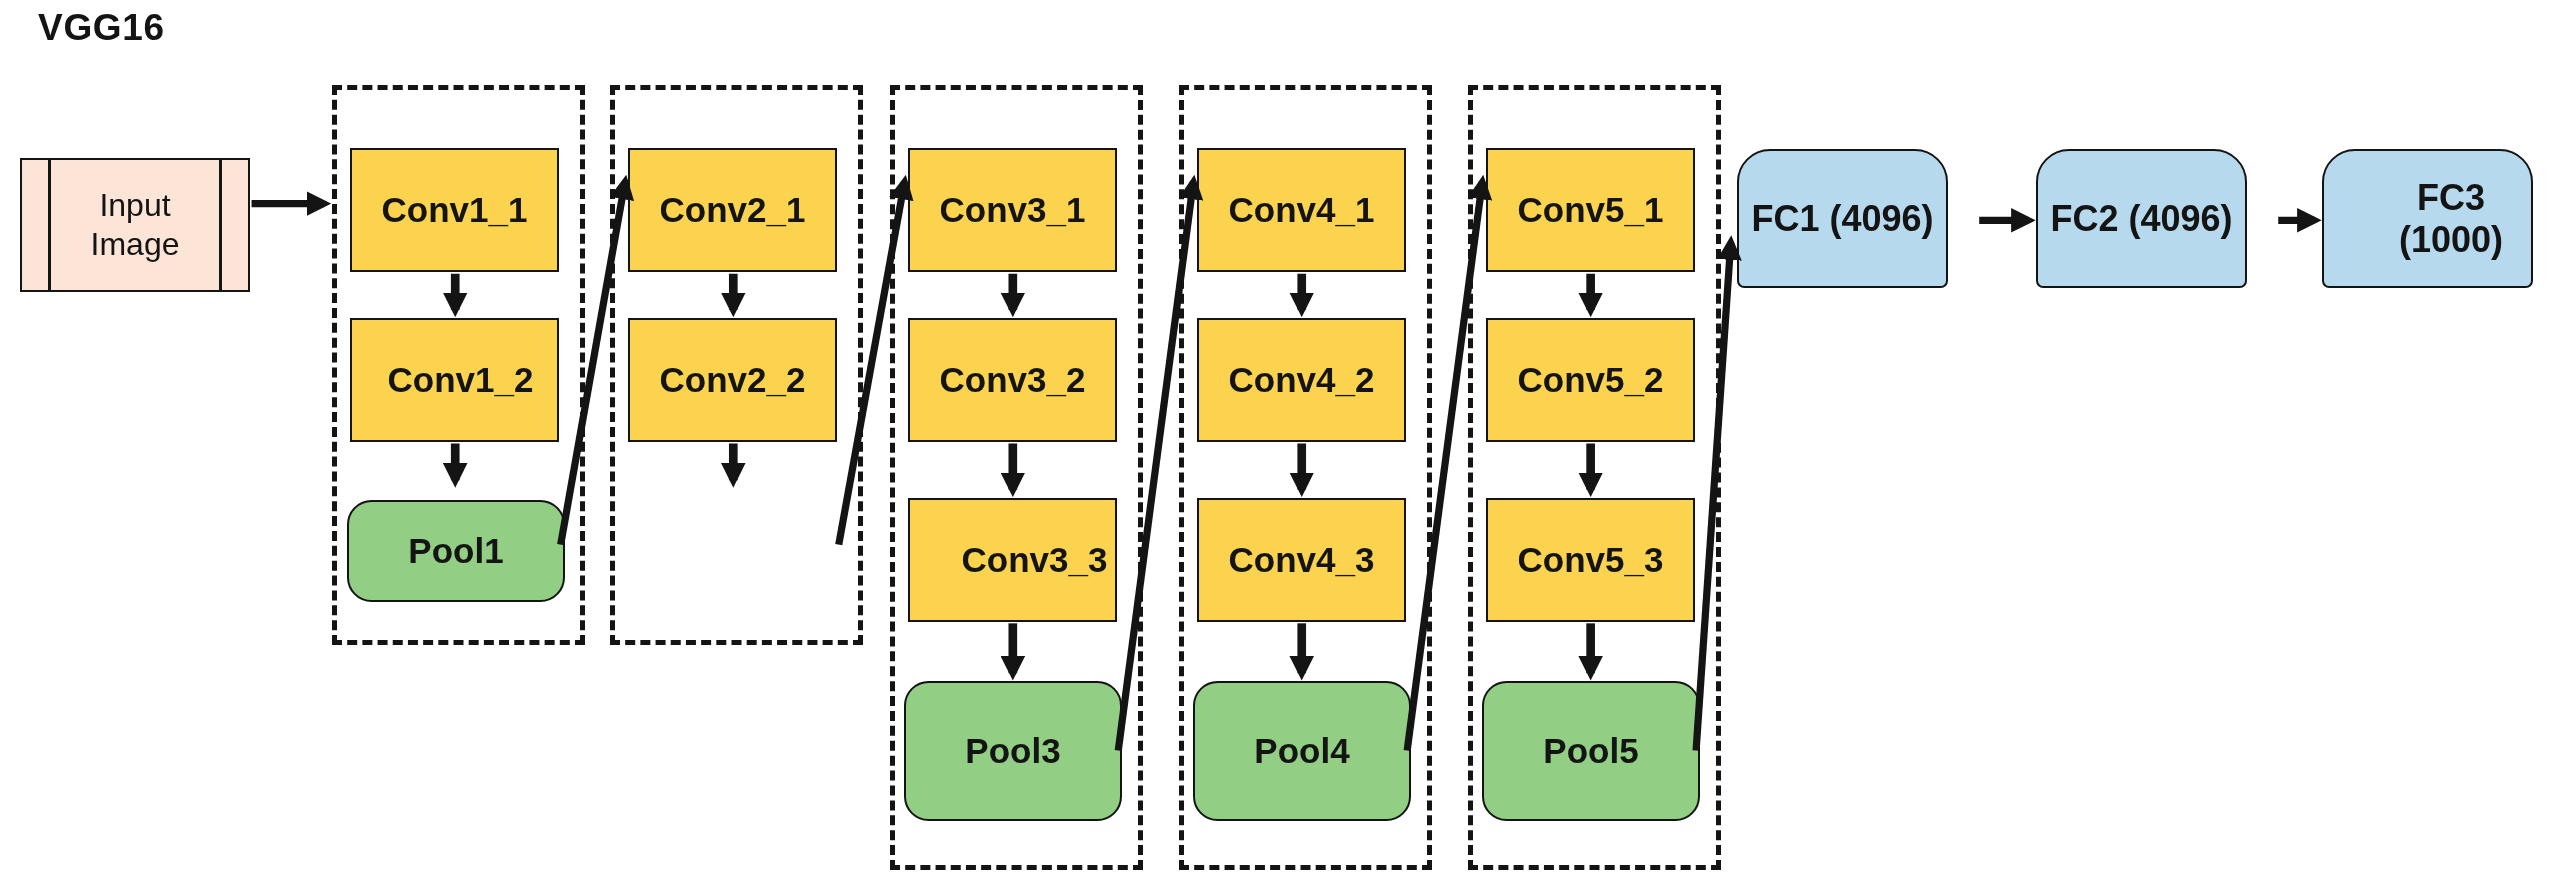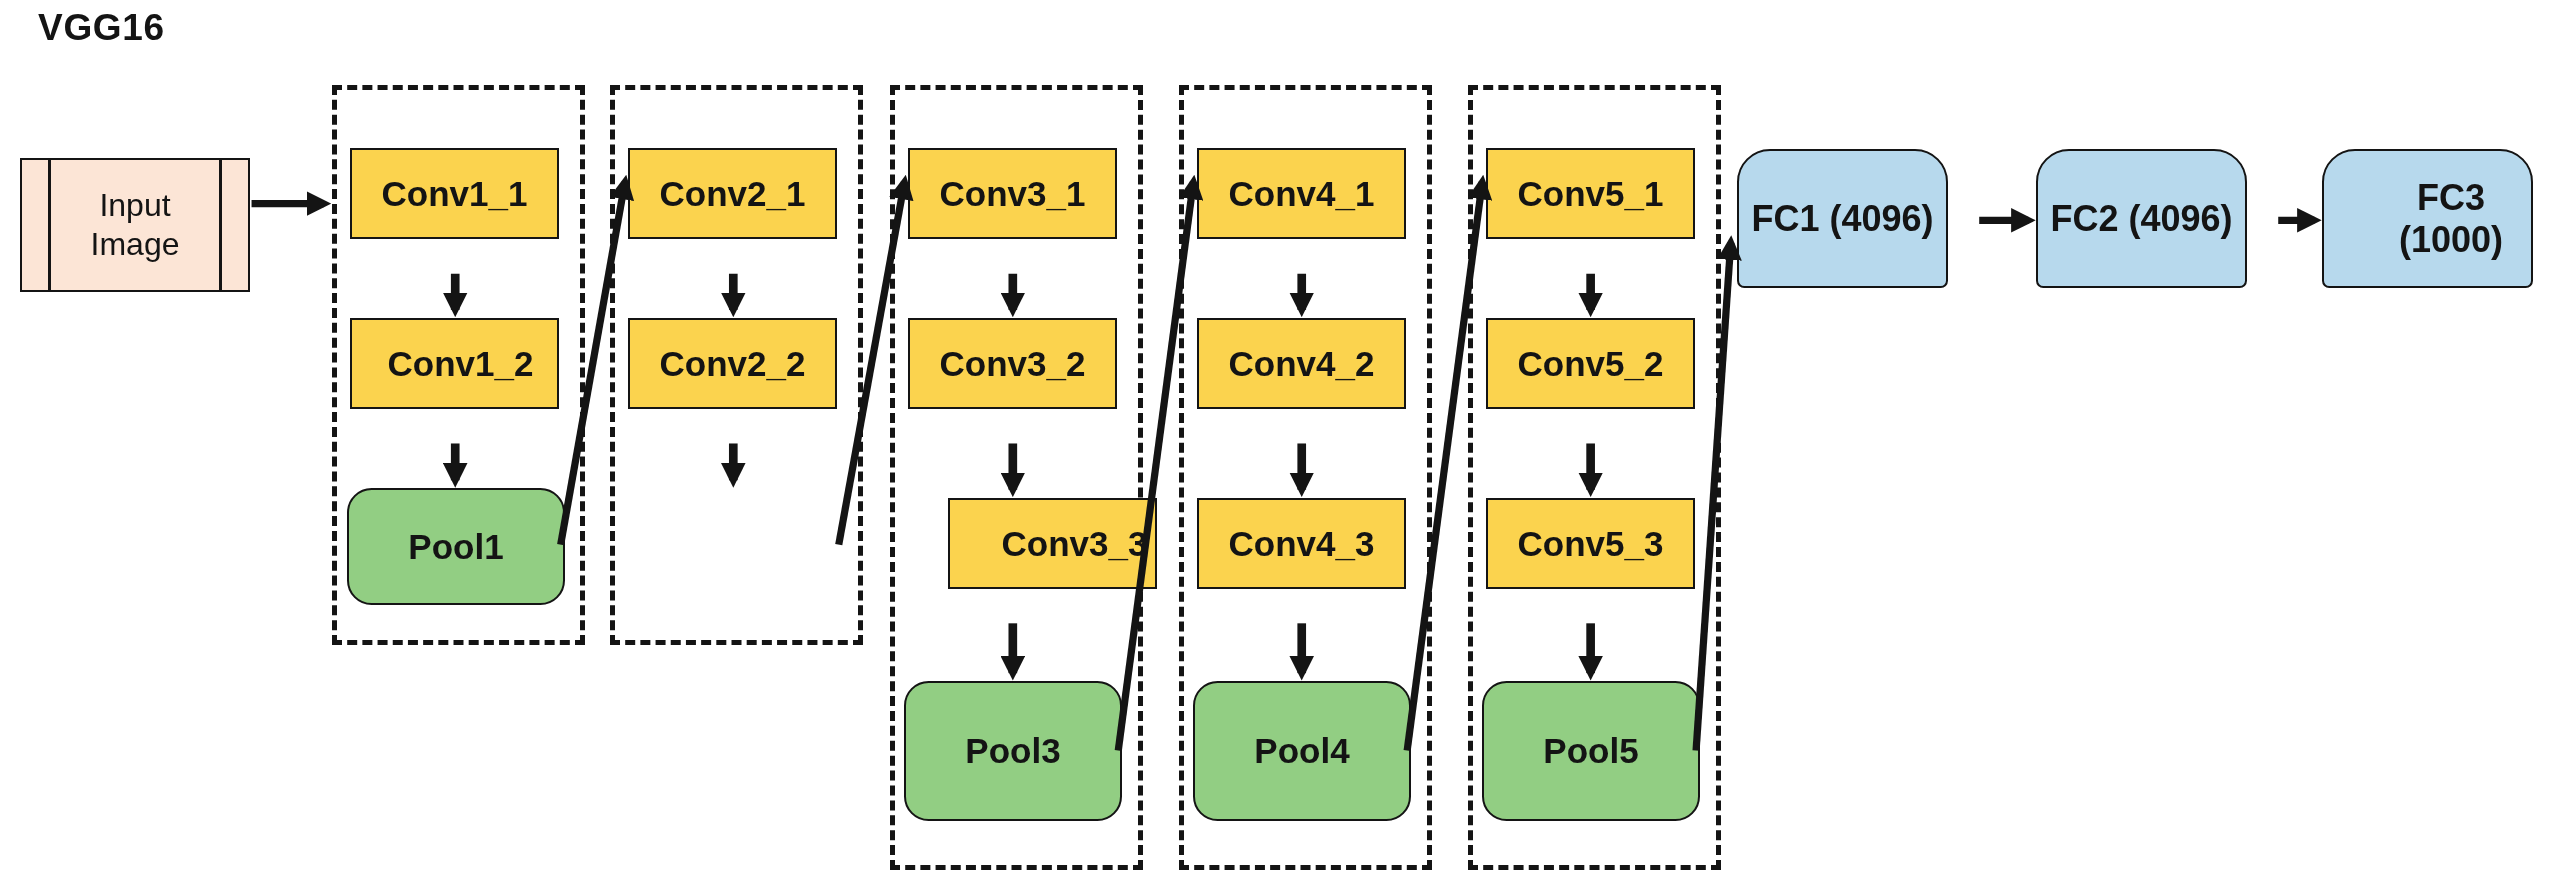--- a/index.html
+++ b/index.html
@@ -13,23 +13,23 @@
   }
   .dashed {
     position:absolute; border:5px dashed #141414; box-sizing:border-box;
     background:transparent;
   }
   .node {
     position:absolute; box-sizing:border-box; border:2.9px solid #141414;
     display:flex; align-items:center; justify-content:center;
     font-weight:bold; font-size:35px; text-align:center;
   }
-  .conv { width:209px; height:91px; background:var(--conv-fill); }
+  .conv { width:209px; height:124px; background:var(--conv-fill); }
   .pool { width:218px; background:var(--pool-fill); border-radius:24.6px; }
-  .pool-short { height:117px; top:488px; }
+  .pool-short { height:102px; top:500px; }
   .pool-tall  { height:140px; top:681px; }
   .fc {
     width:211px; height:139px; top:149px; background:var(--fc-fill);
     border-radius:33px 33px 7.2px 7.2px; font-size:36px;
   }
   .input-node {
     left:20px; top:139px; width:230px; height:134px;
     background:var(--input-fill); font-weight:normal; font-size:32px;margin-top:19px;
   }
   .film-line { position:absolute; top:0; bottom:0; width:2.9px; background:#141414; }
@@ -65,21 +65,21 @@
 
   <div class="node conv" style="left:350px; top:148px;">Conv1_1</div>
   <div class="node conv" style="left:350px; top:318px;padding-left:12px;">Conv1_2</div>
   <div class="node pool pool-short" style="left:347px;">Pool1</div>
 
   <div class="node conv" style="left:628px; top:148px;">Conv2_1</div>
   <div class="node conv" style="left:628px; top:318px;">Conv2_2</div>
 
   <div class="node conv" style="left:908px; top:148px;">Conv3_1</div>
   <div class="node conv" style="left:908px; top:318px;">Conv3_2</div>
-  <div class="node conv" style="left:948px; top:498px;padding-left:44px;">Conv3_3</div>
+  <div class="node conv" style="left:908px; top:498px;padding-left:44px;">Conv3_3</div>
   <div class="node pool pool-tall" style="left:904px;">Pool3</div>
 
   <div class="node conv" style="left:1197px; top:148px;">Conv4_1</div>
   <div class="node conv" style="left:1197px; top:318px;">Conv4_2</div>
   <div class="node conv" style="left:1197px; top:498px;">Conv4_3</div>
   <div class="node pool pool-tall" style="left:1193px;">Pool4</div>
 
   <div class="node conv" style="left:1486px; top:148px;">Conv5_1</div>
   <div class="node conv" style="left:1486px; top:318px;">Conv5_2</div>
   <div class="node conv" style="left:1486px; top:498px;">Conv5_3</div>

